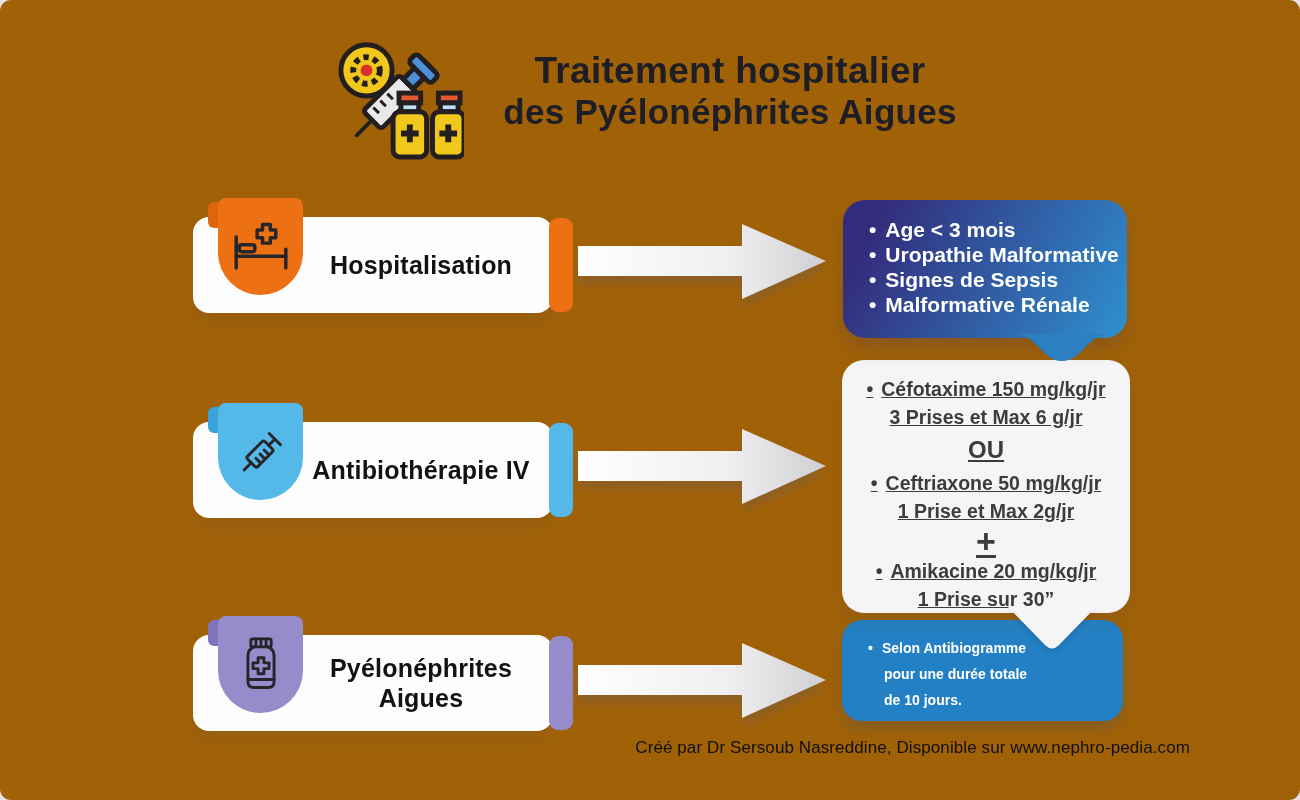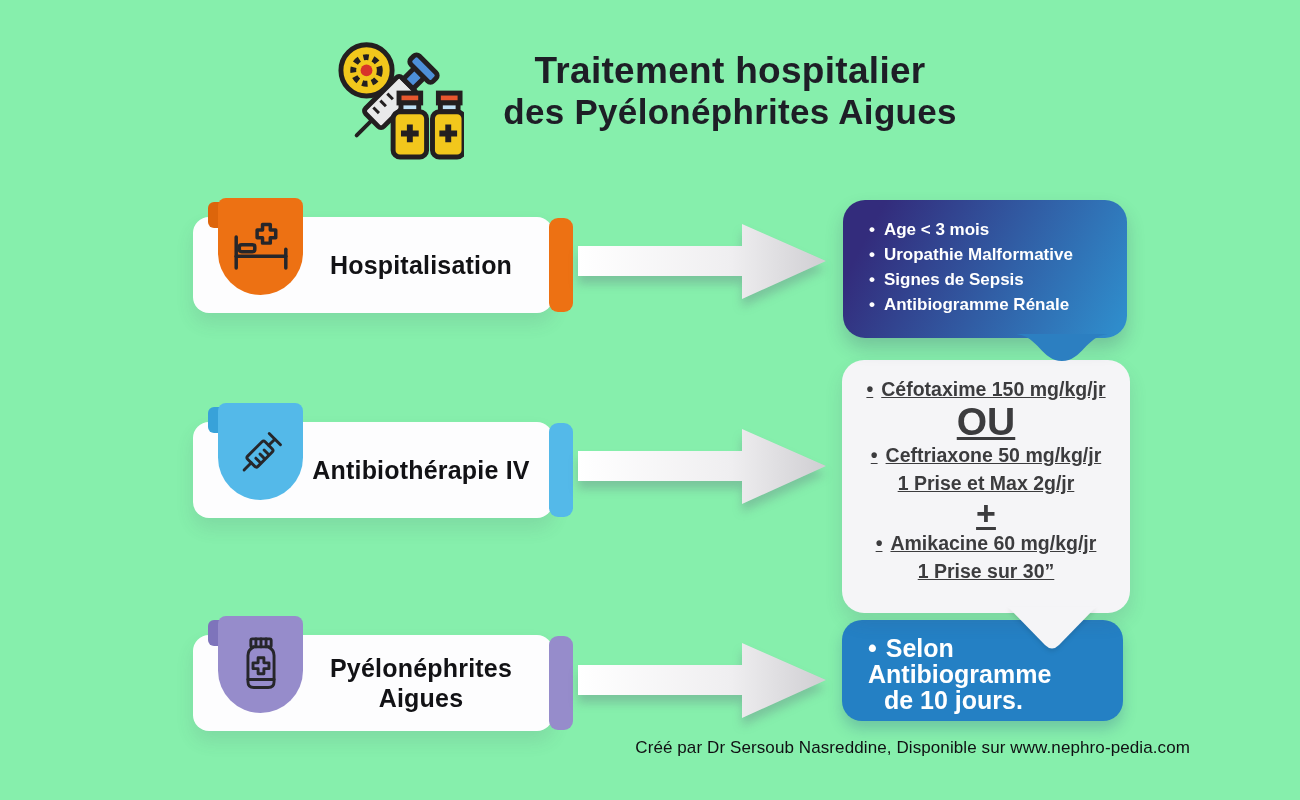--- a/index.html
+++ b/index.html
@@ -1,17 +1,17 @@
 <!DOCTYPE html>
 <html><head>
 <meta charset="utf-8">
 <style>
   html,body{margin:0;padding:0;}
   body{font-family:"Liberation Sans","DejaVu Sans",sans-serif;background:#e4e6ea;}
-  .canvas{position:relative;width:1300px;height:800px;background:#86efac;overflow:hidden;}
+  .canvas{position:relative;width:1300px;height:800px;background:#a16207;overflow:hidden;border-radius:11px;}
 
   
   .header-icon{position:absolute;left:336px;top:34px;width:128px;height:128px;}
   .title-block{position:absolute;left:470px;top:50px;width:520px;text-align:center;color:#1e1e26;}
   .title-line1{font-size:37px;font-weight:700;letter-spacing:.3px;}
   .title-line2{font-size:35px;font-weight:700;margin-top:0;letter-spacing:.3px;}
 
   
   .row-card{position:absolute;left:193px;width:360px;height:96px;background:#fdfdfe;
             border-radius:16px;box-shadow:0 10px 18px rgba(70,70,100,.12);}
@@ -29,36 +29,36 @@
 
   
   .arrow{position:absolute;left:578px;filter:drop-shadow(0 8px 5px rgba(90,90,115,.28));}
   .arrow.a1{top:222px;} .arrow.a2{top:427px;} .arrow.a3{top:641px;}
 
   
   .callout-indications{position:absolute;left:843px;top:200px;width:284px;height:138px;border-radius:22px;
        background:linear-gradient(118deg,#332c7c 12%,#2f8ccb 96%);
        box-shadow:0 10px 18px rgba(50,50,90,.22);z-index:3;}
   .callout-indications ul{margin:0;padding:17px 14px 0 26px;list-style:none;}
-  .callout-indications li{color:#ffffff;font-size:17px;font-weight:700;line-height:25px;white-space:nowrap;}
+  .callout-indications li{color:#ffffff;font-size:21px;font-weight:700;line-height:25px;white-space:nowrap;}
   .callout-indications li::before{content:"\2022";margin-right:9px;}
   .tail-indications{position:absolute;left:171px;top:134px;z-index:-1;}
 
   .callout-protocol{position:absolute;left:842px;top:360px;width:288px;height:253px;border-radius:22px;
        background:#f5f5f7;box-shadow:0 10px 18px rgba(70,70,100,.14);z-index:2;text-align:center;color:#3c3c3e;text-decoration:underline;}
   .protocol-inner{padding-top:15px;}
   .med-line{font-size:19.5px;font-weight:700;line-height:28px;white-space:nowrap;}
   .med-line.bullet::before{content:"\2022";margin-right:8px;}
-  .sep-ou{font-size:39px;font-weight:700;line-height:38px;}
+  .sep-ou{font-size:24px;font-weight:700;line-height:38px;}
   .sep-plus{font-size:34px;font-weight:700;line-height:32px;}
   .tail-protocol{position:absolute;left:166px;top:247px;filter:drop-shadow(0 3px 2px rgba(0,0,0,.10));}
 
   .callout-oral{position:absolute;left:842px;top:620px;width:281px;height:101px;border-radius:20px;
        background:#2480c4;box-shadow:0 8px 14px rgba(40,80,130,.25);z-index:1;}
-  .oral-inner{padding:15px 16px 0 26px;color:#ffffff;font-size:25px;font-weight:700;line-height:26px;}
+  .oral-inner{padding:15px 16px 0 26px;color:#ffffff;font-size:14px;font-weight:700;line-height:26px;}
   .oral-line1::before{content:"\2022";margin-right:9px;}
   .oral-indent{padding-left:16px;white-space:nowrap;}
 
   
   .footer-credit{position:absolute;left:540px;top:738px;width:650px;text-align:right;
                  font-size:17px;color:#101013;letter-spacing:.1px;}
 </style>
 </head>
 <body>
 
@@ -187,44 +187,46 @@
     </linearGradient>
       </defs>
     <polygon points="0,24 164,24 164,2 248,39 164,77 164,54 0,54" fill="url(#ag3)"></polygon>
   </svg>
 
   <div class="callout-indications">
     <ul>
         <li>Age &lt; 3 mois</li>
         <li>Uropathie Malformative</li>
         <li>Signes de Sepsis</li>
-        <li>Antibiogramme Rénale</li>
+        <li>Malformative Rénale</li>
       </ul>
     <svg class="tail-indications" width="96" height="32" viewBox="0 0 96 32">
       <path d="M2 0 C 24 2 28 27 48 27 C 68 27 72 2 94 0 Z" fill="#2c7fc1"></path>
     </svg>
   </div>
 
   <div class="callout-protocol">
     <div class="protocol-inner">
       <div class="med-line bullet">Céfotaxime 150 mg/kg/jr</div>
+      <div class="med-line">3 Prises et Max 6 g/jr</div>
       <div class="sep-ou">OU</div>
       <div class="med-line bullet">Ceftriaxone 50 mg/kg/jr</div>
       <div class="med-line">1 Prise et Max 2g/jr</div>
       <div class="sep-plus">+</div>
-      <div class="med-line bullet">Amikacine 60 mg/kg/jr</div>
+      <div class="med-line bullet">Amikacine 20 mg/kg/jr</div>
       <div class="med-line">1 Prise sur 30”</div>
     </div>
     <svg class="tail-protocol" width="88" height="46" viewBox="0 0 88 46">
       <path d="M0 0 H88 L51 38 Q44 45 37 38 Z" fill="#f5f5f7"></path>
     </svg>
   </div>
 
   <div class="callout-oral">
     <div class="oral-inner">
       <div class="oral-line1">Selon Antibiogramme</div>
+      <div class="oral-indent">pour une durée totale</div>
       <div class="oral-indent">de 10 jours.</div>
     </div>
   </div>
 
   <div class="footer-credit">Créé par Dr Sersoub Nasreddine, Disponible sur www.nephro-pedia.com</div>
 
 </div>
 
 </body></html>

